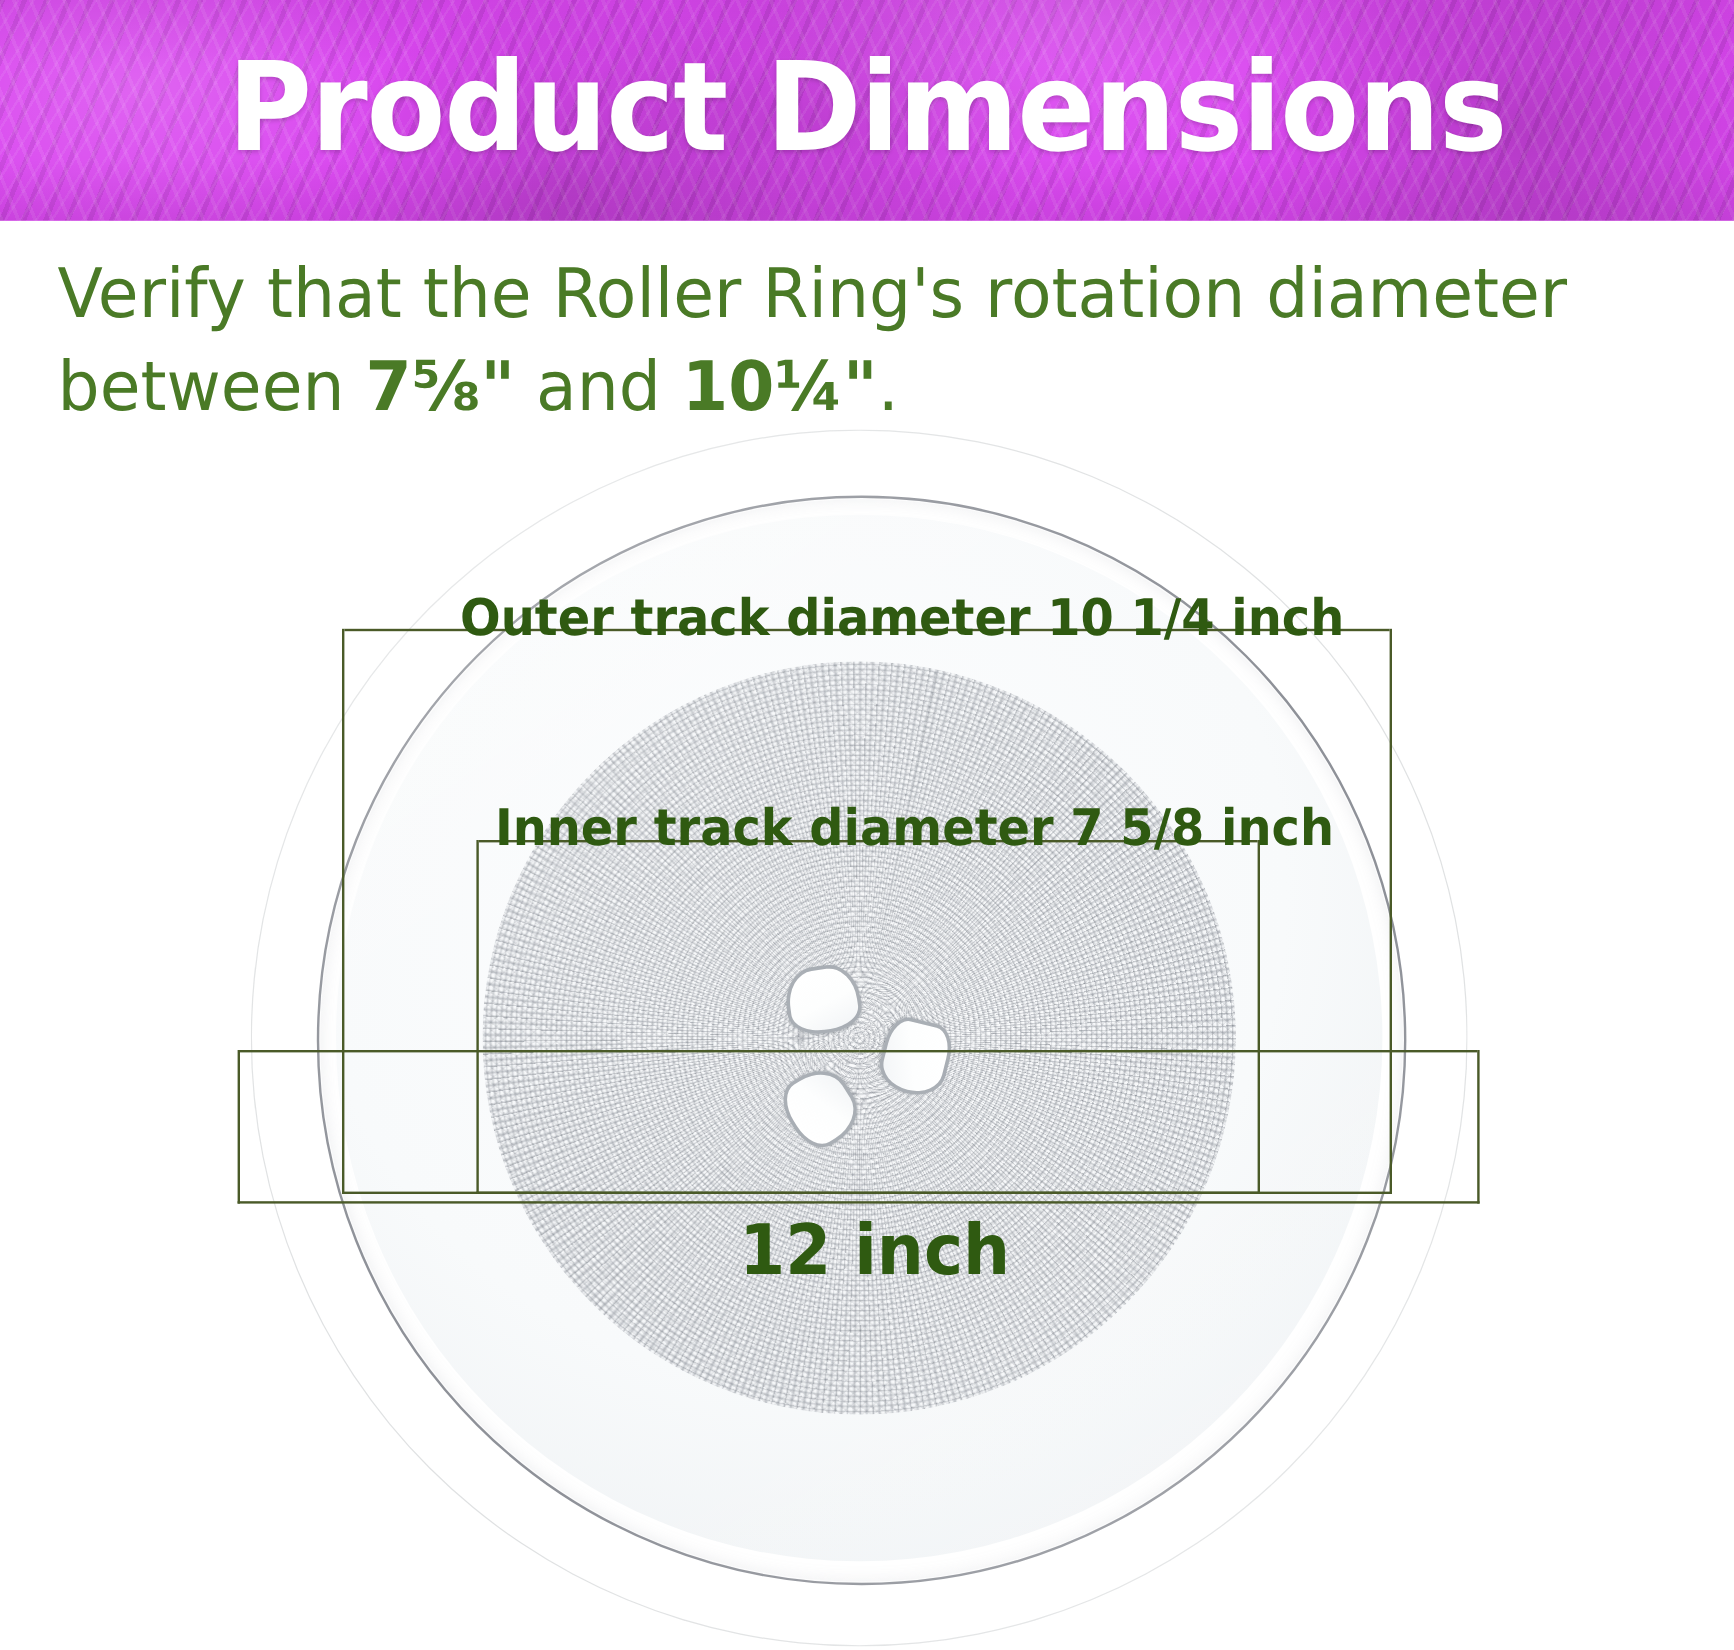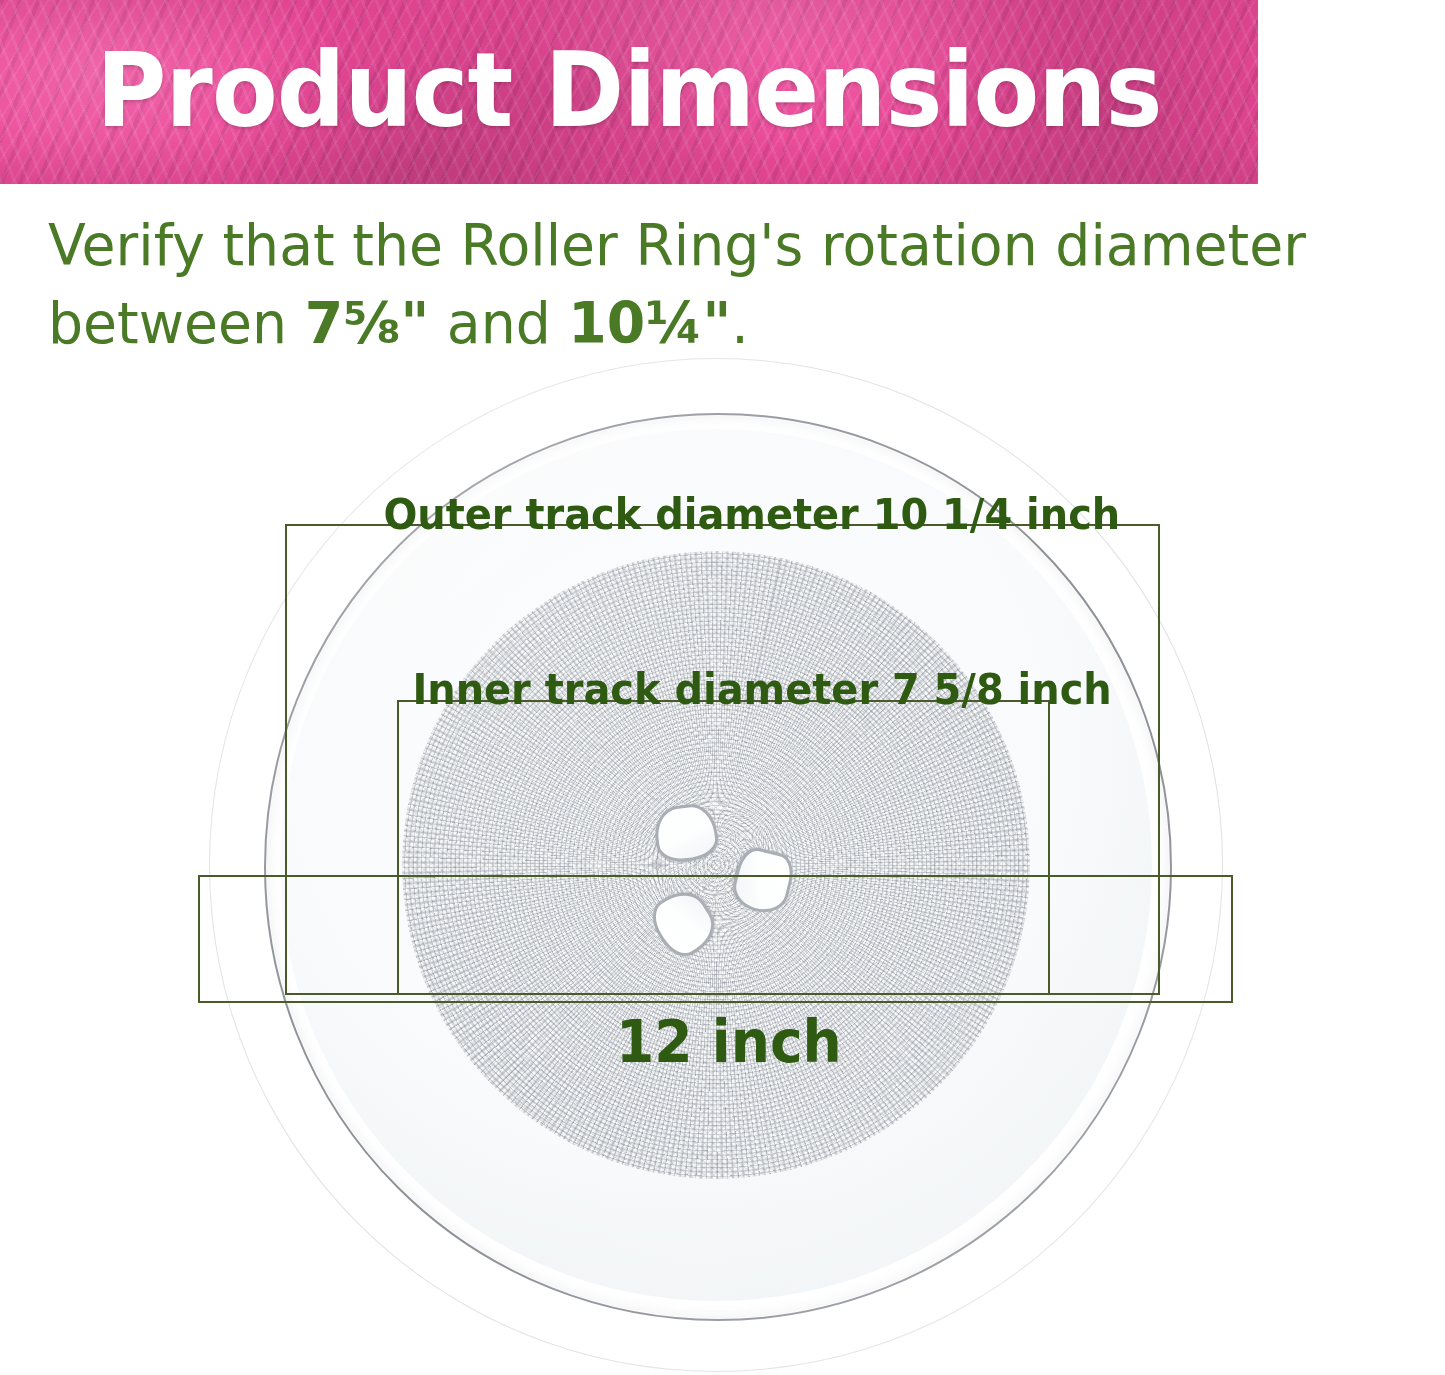--- a/index.html
+++ b/index.html
@@ -4,22 +4,22 @@
 <style>
   html,body{margin:0;padding:0;}
   body{
     width:1445px;height:1375px;position:relative;overflow:hidden;
     background:#ffffff;
     font-family:"Liberation Sans",sans-serif;
   }
 
   
   #banner{
-    position:absolute;left:0;top:0;width:1258px;height:184px;
-    overflow:hidden;background:#ec4899;
+    position:absolute;left:0;top:0;width:1445px;height:184px;
+    overflow:hidden;background:#d946ef;
   }
   
   #banner .leaf-layer{position:absolute;inset:0;}
   #banner .lf1{
     background:
       repeating-linear-gradient(68deg,
         rgba(255,255,255,.10) 0px, rgba(255,255,255,.10) 3px,
         rgba(0,0,0,.00) 3px, rgba(0,0,0,.00) 13px),
       repeating-linear-gradient(112deg,
         rgba(0,0,0,.09) 0px, rgba(0,0,0,.09) 4px,

